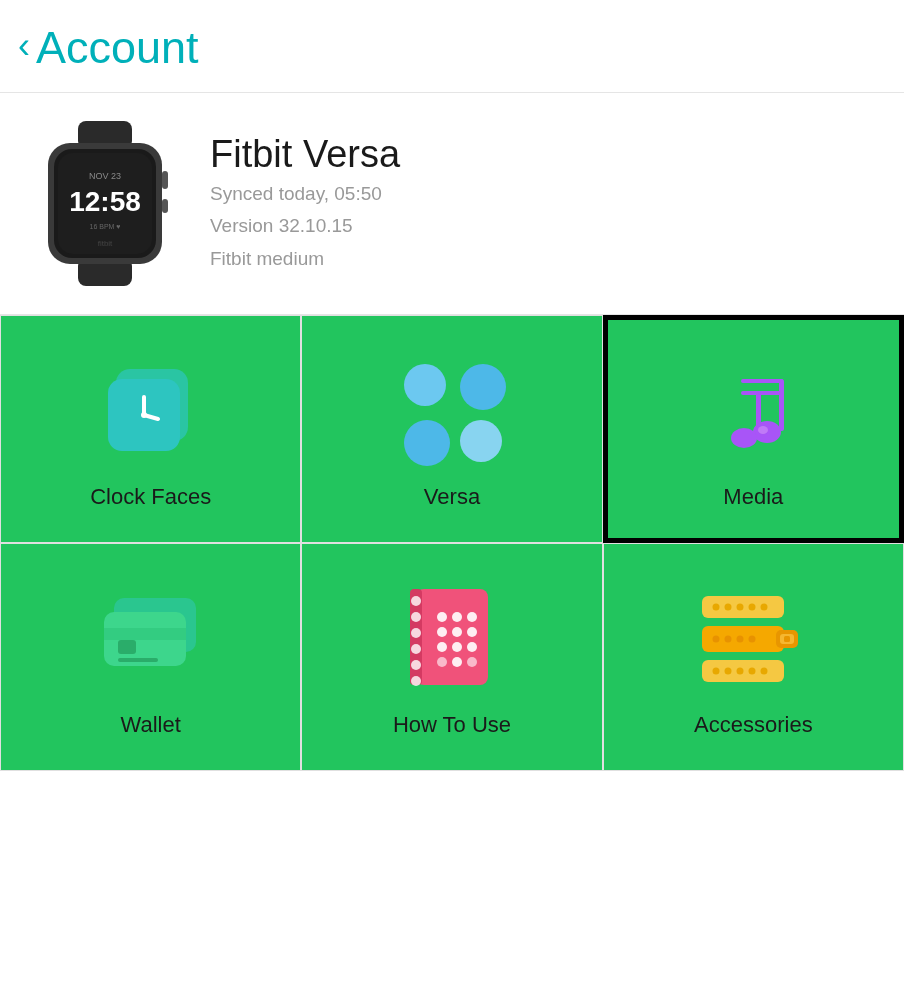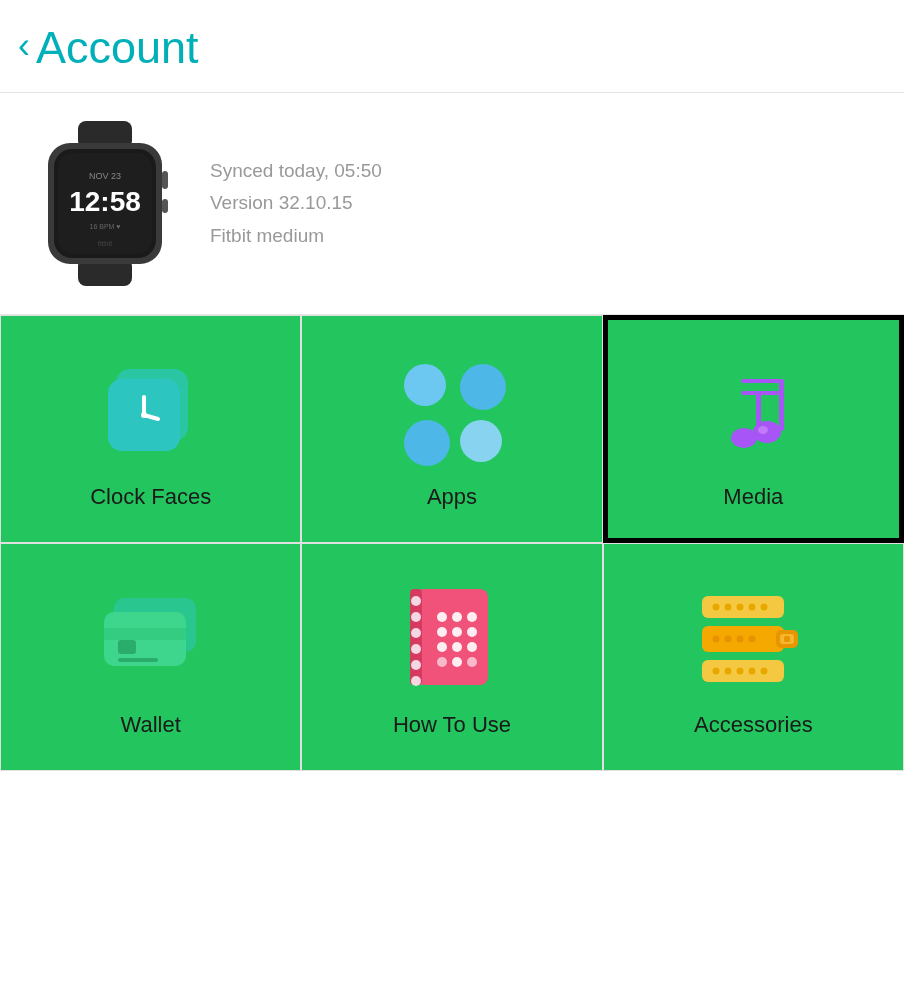--- a/index.html
+++ b/index.html
@@ -178,20 +178,21 @@
       <text x="75" y="108" text-anchor="middle" fill="#666" font-size="7" font-family="Arial">16 BPM ♥</text>
 
       <rect x="132" y="50" width="6" height="18" rx="3" fill="#555"></rect>
       <rect x="132" y="78" width="6" height="14" rx="3" fill="#555"></rect>
 
       <text x="75" y="125" text-anchor="middle" fill="#444" font-size="8" font-family="Arial">fitbit</text>
     </svg>
   </div>
 
   <div class="device-info">
+    <div class="device-name">Fitbit Versa</div>
     <div class="device-detail">Synced today, 05:50</div>
     <div class="device-detail">Version 32.10.15</div>
     <div class="device-detail">Fitbit medium</div>
   </div>
 </div>
 
 <div class="grid">
 
   <div class="grid-item">
     <div class="icon-container">
@@ -211,21 +212,21 @@
 
   <div class="grid-item">
     <div class="icon-container">
       <div class="apps-icon">
         <div class="app-dot" style="width:42px;height:42px;"></div>
         <div class="app-dot large" style="width:46px;height:46px;background:#4db8e8;"></div>
         <div class="app-dot large" style="width:46px;height:46px;background:#4db8e8;"></div>
         <div class="app-dot" style="width:42px;height:42px;background:#88d4f0;"></div>
       </div>
     </div>
-    <span class="grid-item-label">Apps</span>
+    <span class="grid-item-label">Versa</span>
   </div>
 
   <div class="grid-item highlighted">
     <div class="icon-container">
       <svg width="105" height="105" viewBox="0 0 105 105" xmlns="http://www.w3.org/2000/svg">
 
         <rect x="40" y="20" width="42" height="4" rx="2" fill="#a855f7"></rect>
         <rect x="40" y="32" width="42" height="4" rx="2" fill="#a855f7"></rect>
 
         <rect x="78" y="20" width="5" height="52" rx="2.5" fill="#a855f7"></rect>

